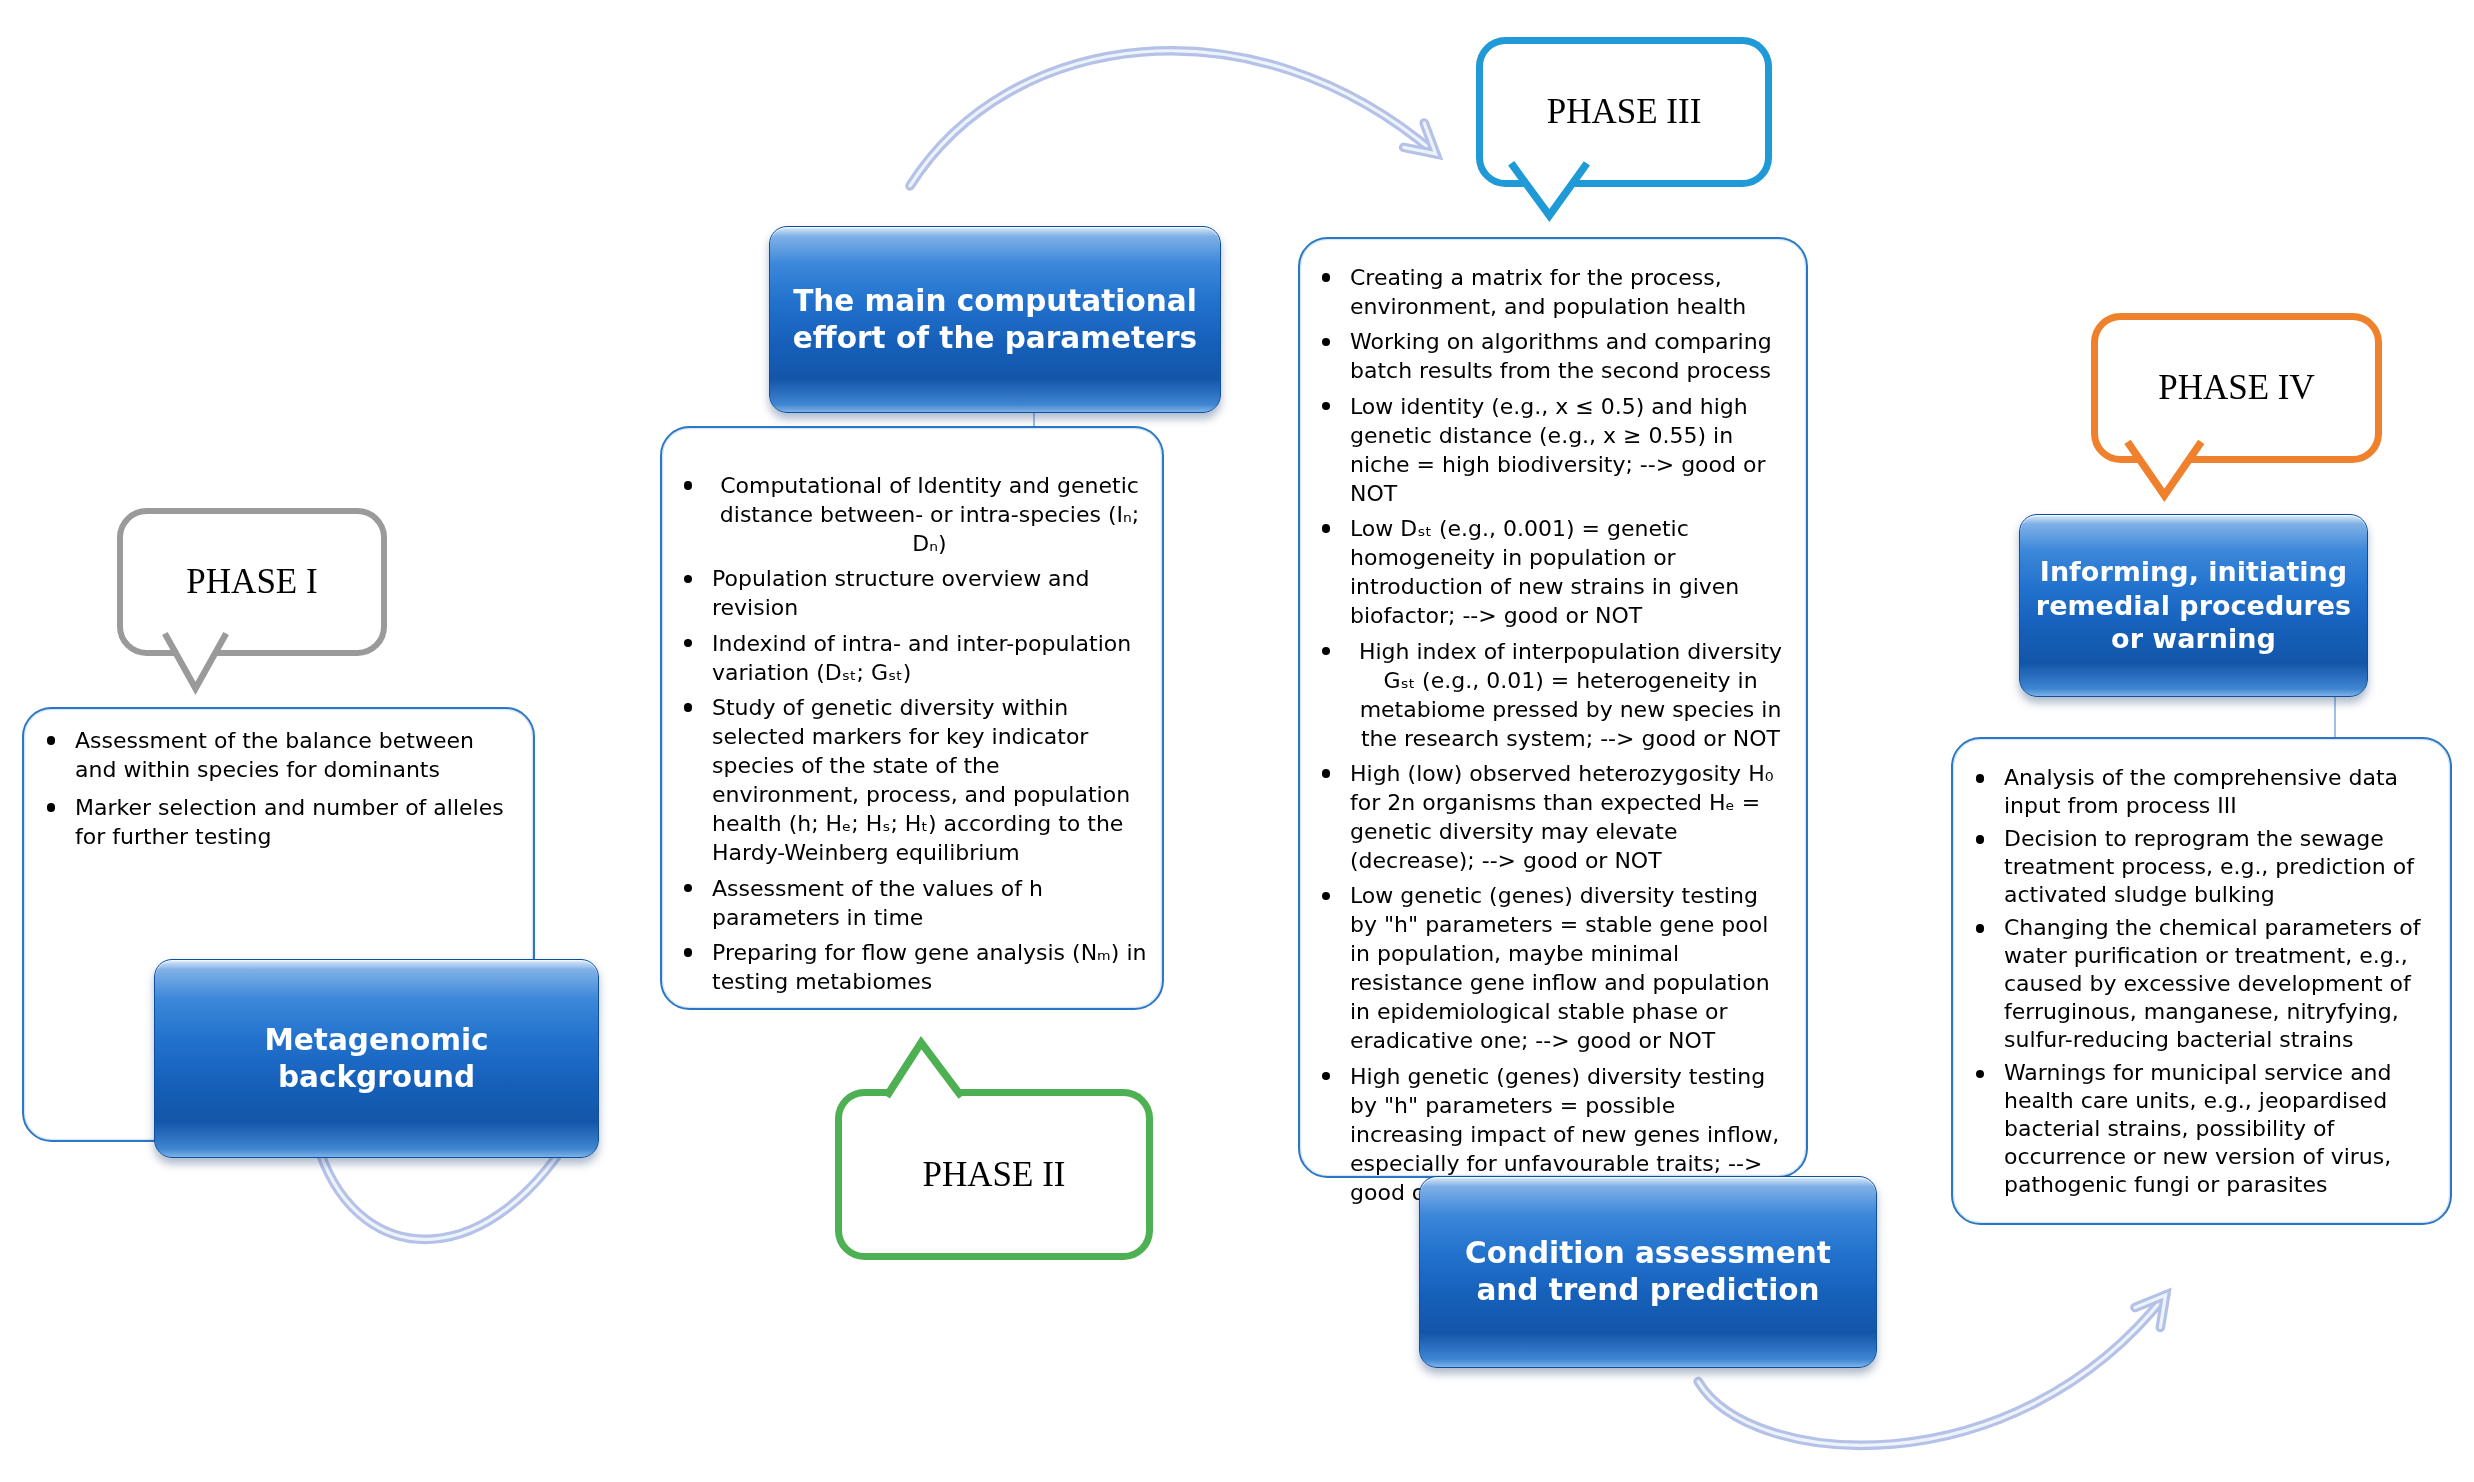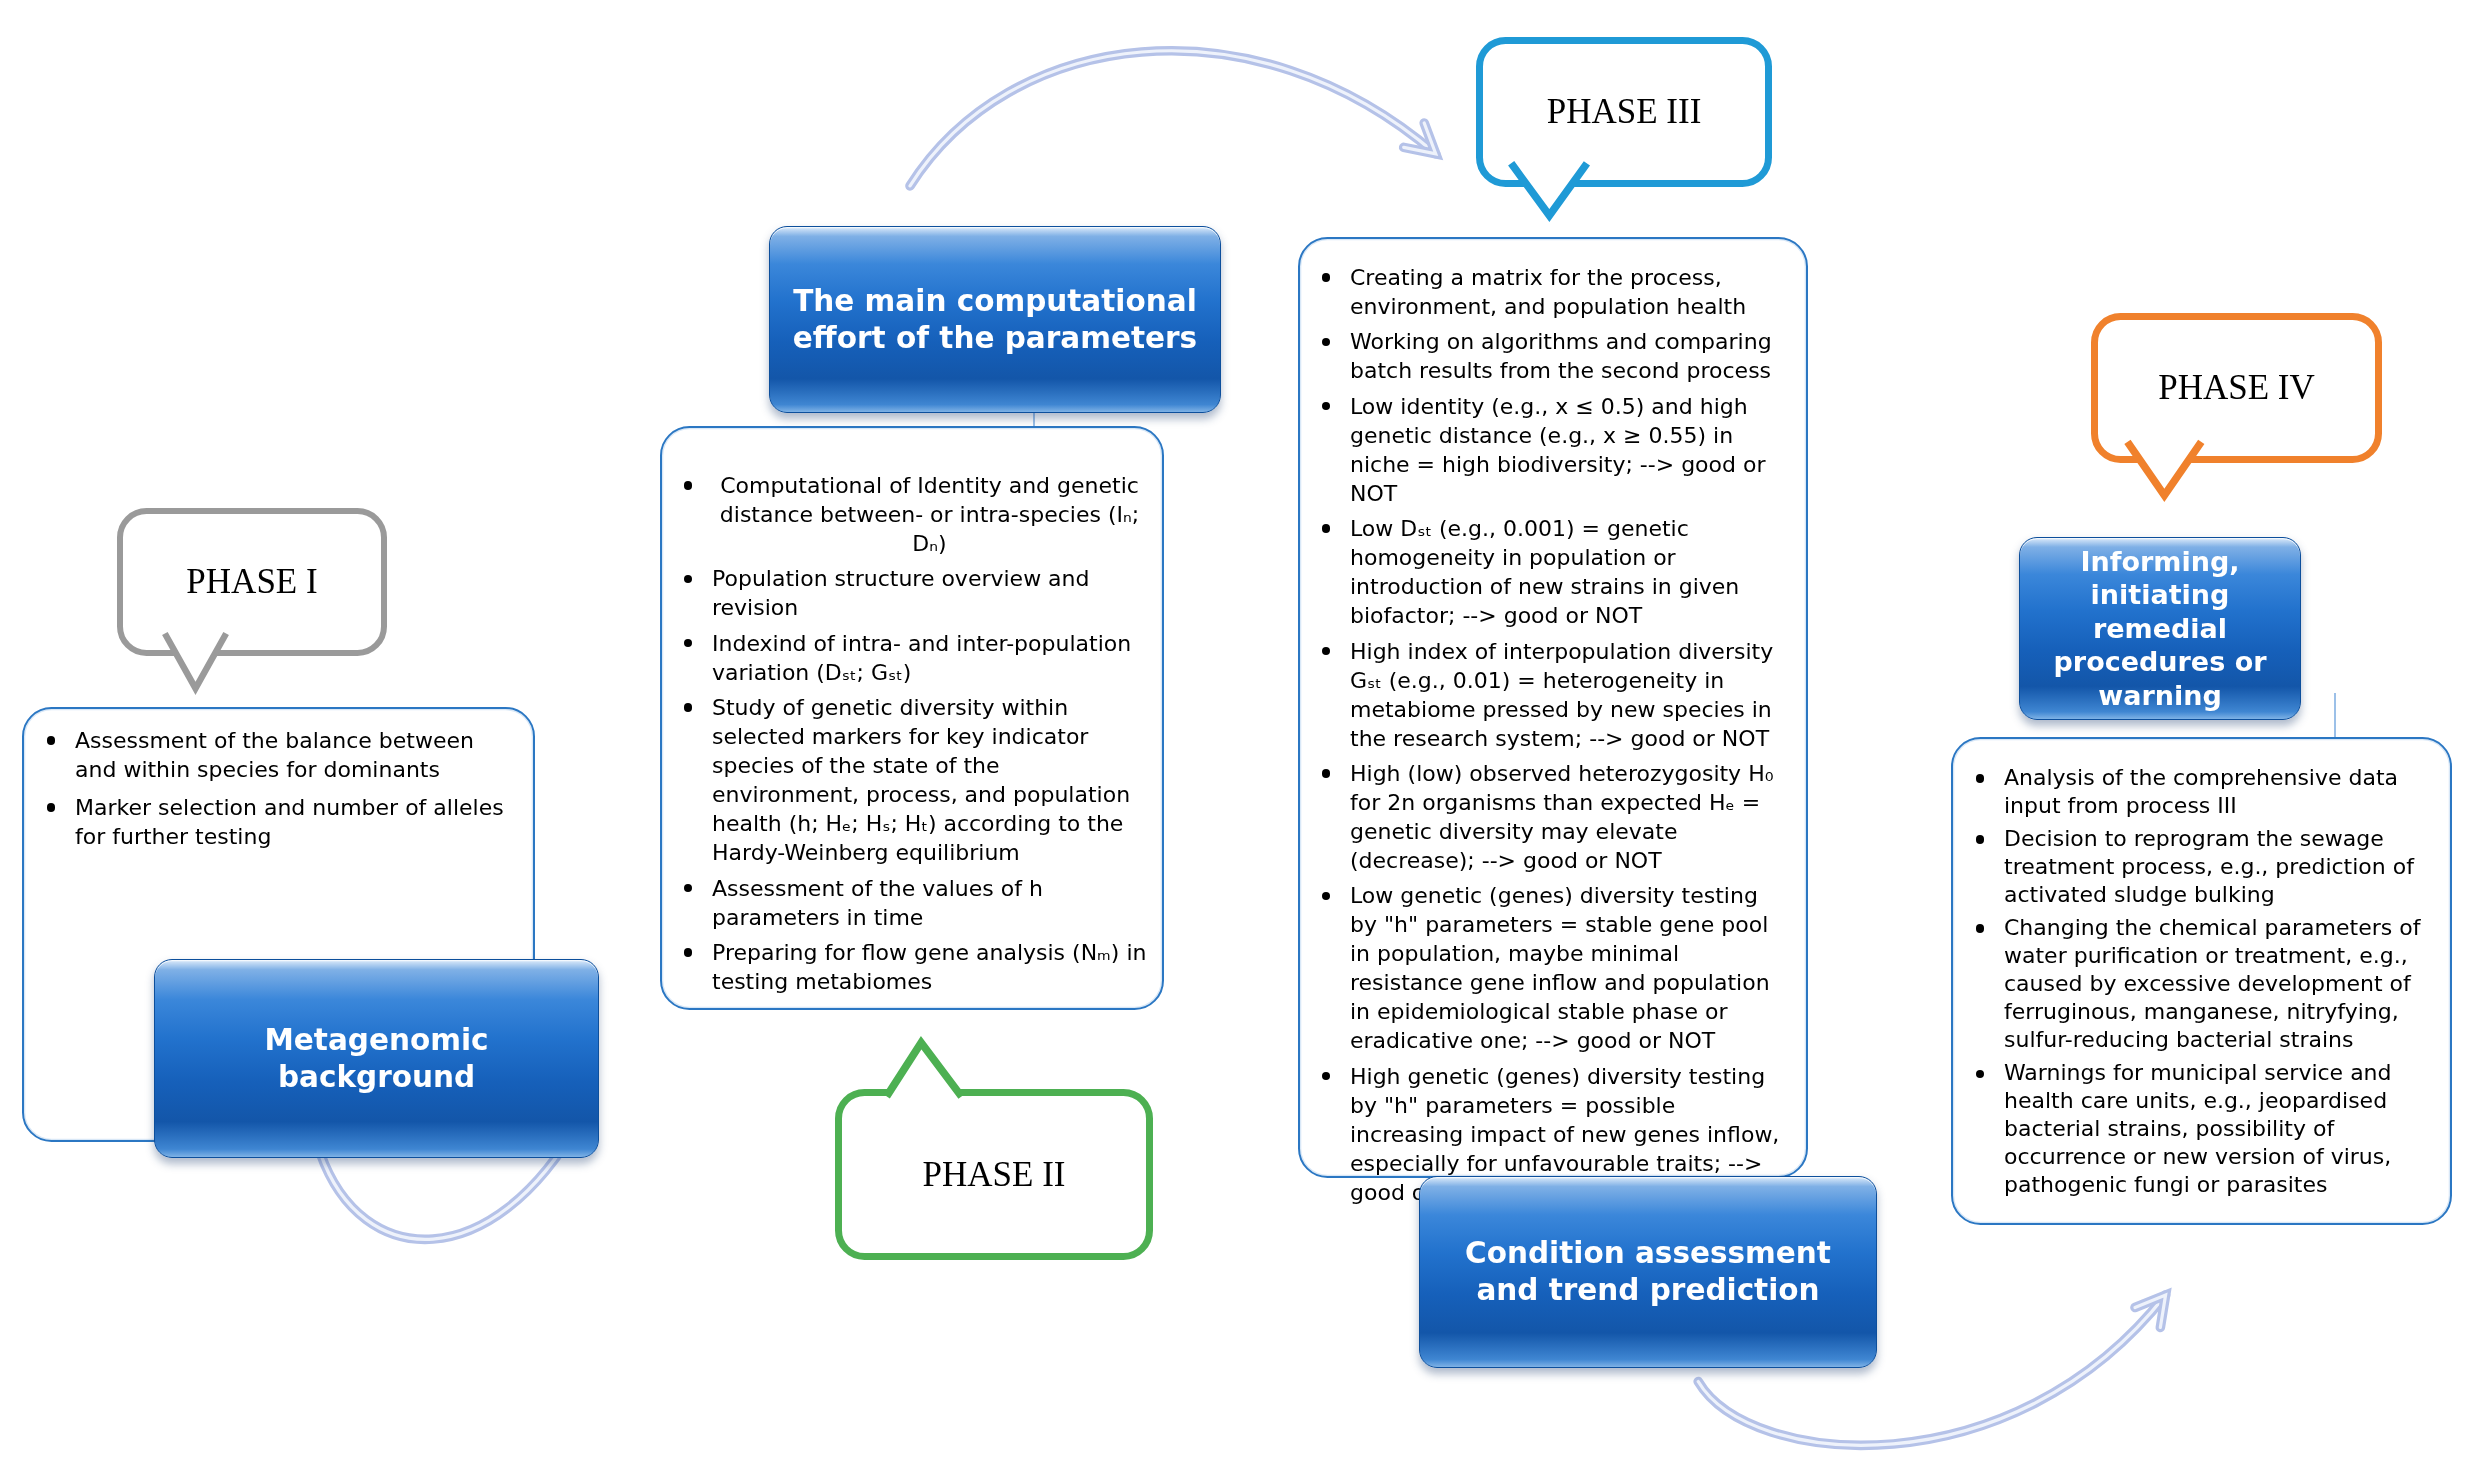--- a/index.html
+++ b/index.html
@@ -102,21 +102,21 @@
   <svg class="tail" style="left:1493px;top:157px;" width="128" height="70" viewBox="0 0 200 110">
     <path d="M28,10 L88,92 L147,10" fill="#ffffff" stroke="#1f9ad6" stroke-width="12"></path>
   </svg>
 
   <div class="wbox" style="left:1298px;top:237px;width:506px;height:937px;"></div>
   <ul class="blist" style="left:1304px;top:263px;width:487px;z-index:2;">
     <li style="margin-bottom:6.4px;">Creating a matrix for the process, environment, and population health</li>
     <li style="margin-bottom:6.4px;">Working on algorithms and comparing batch results from the second process</li>
     <li style="margin-bottom:6.4px;">Low identity (e.g., x ≤ 0.5) and high genetic distance (e.g., x ≥ 0.55) in niche = high biodiversity; --&gt; good or NOT</li>
     <li style="margin-bottom:6.4px;">Low Dₛₜ (e.g., 0.001) = genetic homogeneity in population or introduction of new strains in given biofactor; --&gt; good or NOT</li>
-    <li style="margin-bottom:6.4px;">High index of interpopulation diversity Gₛₜ (e.g., 0.01) = heterogeneity in metabiome pressed by new species in the research system; --&gt; good or NOT</li>
+    <li style="margin-bottom:6.4px;text-align:center;">High index of interpopulation diversity Gₛₜ (e.g., 0.01) = heterogeneity in metabiome pressed by new species in the research system; --&gt; good or NOT</li>
     <li style="margin-bottom:6.4px;">High (low) observed heterozygosity H₀ for 2n organisms than expected Hₑ = genetic diversity may elevate (decrease); --&gt; good or NOT</li>
     <li style="margin-bottom:6.4px;">Low genetic (genes) diversity testing by "h" parameters = stable gene pool in population, maybe minimal resistance gene inflow and population in epidemiological stable phase or eradicative one; --&gt; good or NOT</li>
     <li>High genetic (genes) diversity testing by "h" parameters = possible increasing impact of  new genes inflow, especially for unfavourable traits; --&gt; good or NOT</li>
   </ul>
 
   <div class="glossy" style="left:1413px;top:1176px;width:458px;height:192px;margin-left:6px;">
     <span>Condition assessment and trend prediction</span>
   </div>
 
   <svg class="arrow" style="left:1679px;top:1250px;" width="525" height="231" viewBox="0 0 820 360">
@@ -126,21 +126,21 @@
     <path class="a-inner" d="M751.8,120.5 L760,70 L712.2,89.5"></path>
   </svg>
 
   <div class="callout" style="left:2091px;top:313px;width:277px;height:136px;border:7.7px solid #f0812c;">
     <span>PHASE IV</span>
   </div>
   <svg class="tail" style="left:2108px;top:433px;" width="128" height="70" viewBox="0 0 200 110">
     <path d="M30,14 L88,98 L146,14" fill="#ffffff" stroke="#f0812c" stroke-width="12"></path>
   </svg>
 
-  <div class="glossy t3" style="left:2019px;top:537px;width:282px;height:183px;">
+  <div class="glossy t3" style="left:2019px;top:514px;width:349px;height:183px;">
     <span>Informing, initiating remedial procedures or warning</span>
   </div>
   <div class="connector" style="left:2334px;top:693px;height:45px;"></div>
 
   <div class="wbox" style="left:1951px;top:737px;width:497px;height:484px;"></div>
   <ul class="blist" style="left:1958px;top:764px;width:474px;z-index:2;">
     <li style="margin-bottom:5.1px;line-height:28px;">Analysis of the comprehensive data input from process III</li>
     <li style="margin-bottom:5.1px;line-height:28px;">Decision to reprogram the sewage treatment process, e.g., prediction of activated sludge bulking</li>
     <li style="margin-bottom:5.1px;line-height:28px;">Changing the chemical parameters of water purification or treatment, e.g., caused by excessive development of ferruginous, manganese, nitryfying, sulfur-reducing bacterial strains</li>
     <li style="line-height:28px;">Warnings for municipal service and health care units, e.g., jeopardised bacterial strains, possibility of occurrence or new version of virus, pathogenic fungi or parasites</li>

